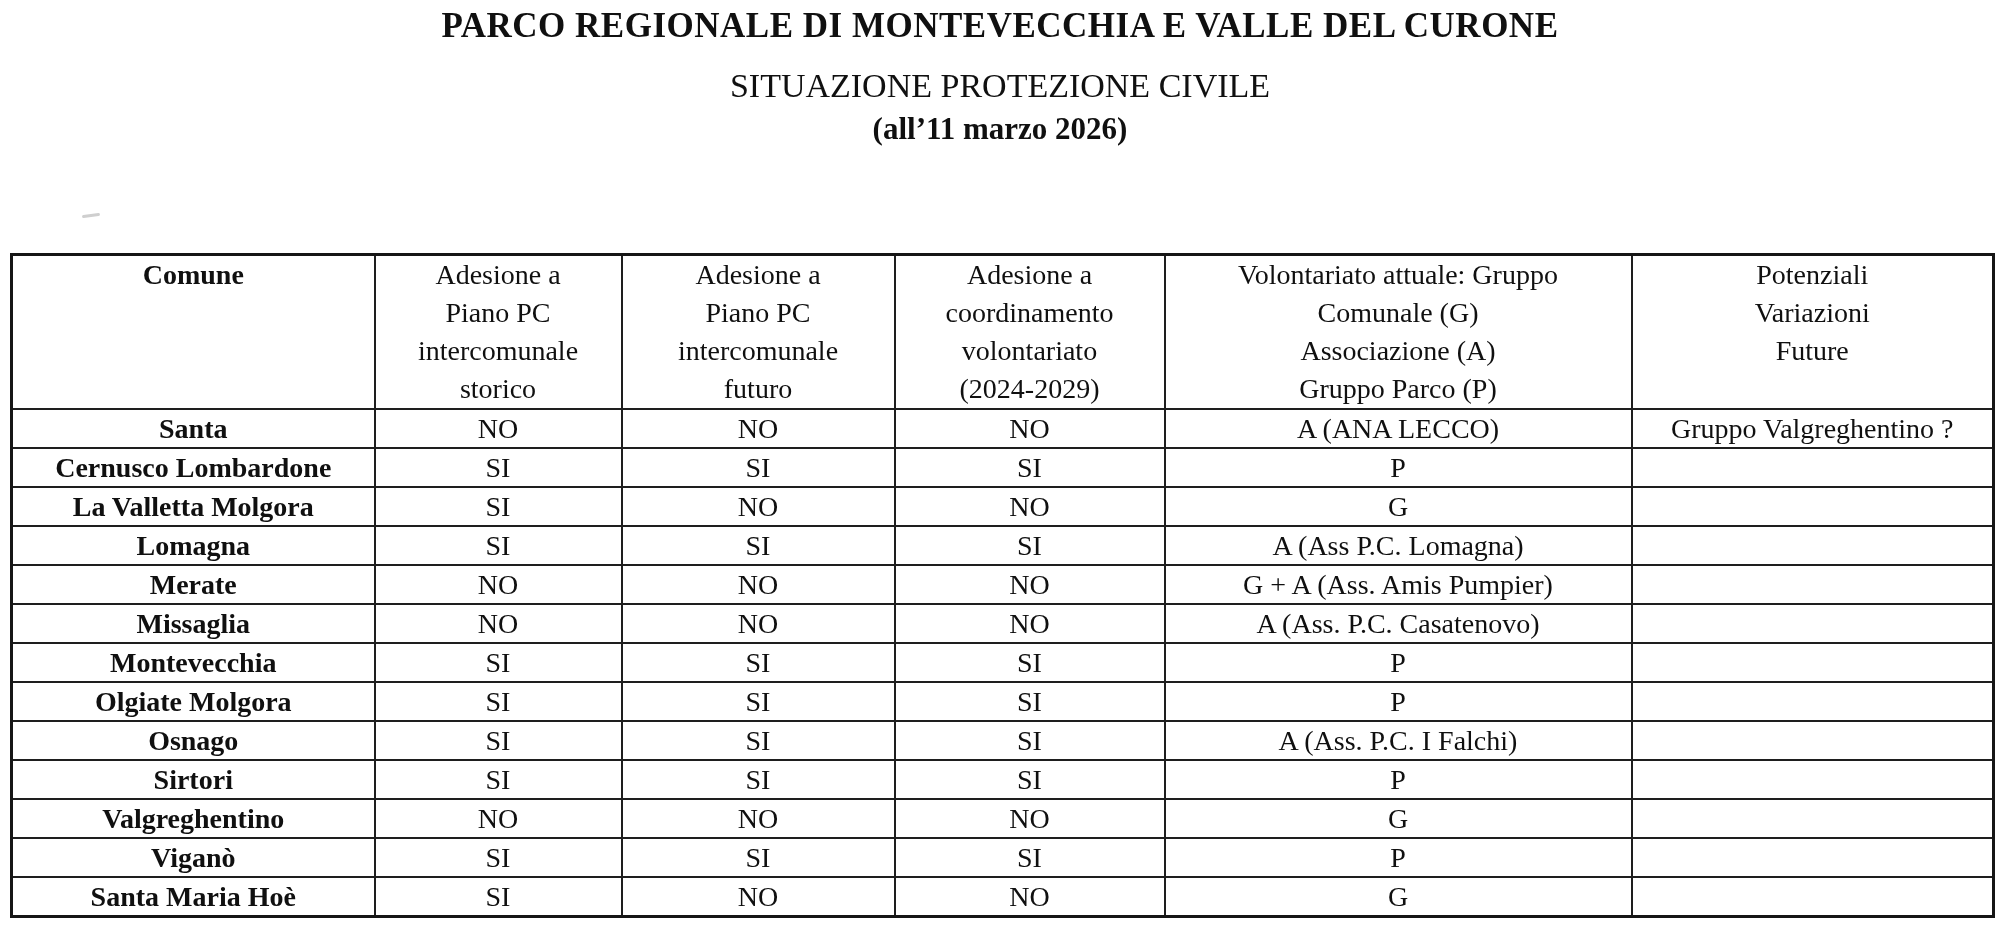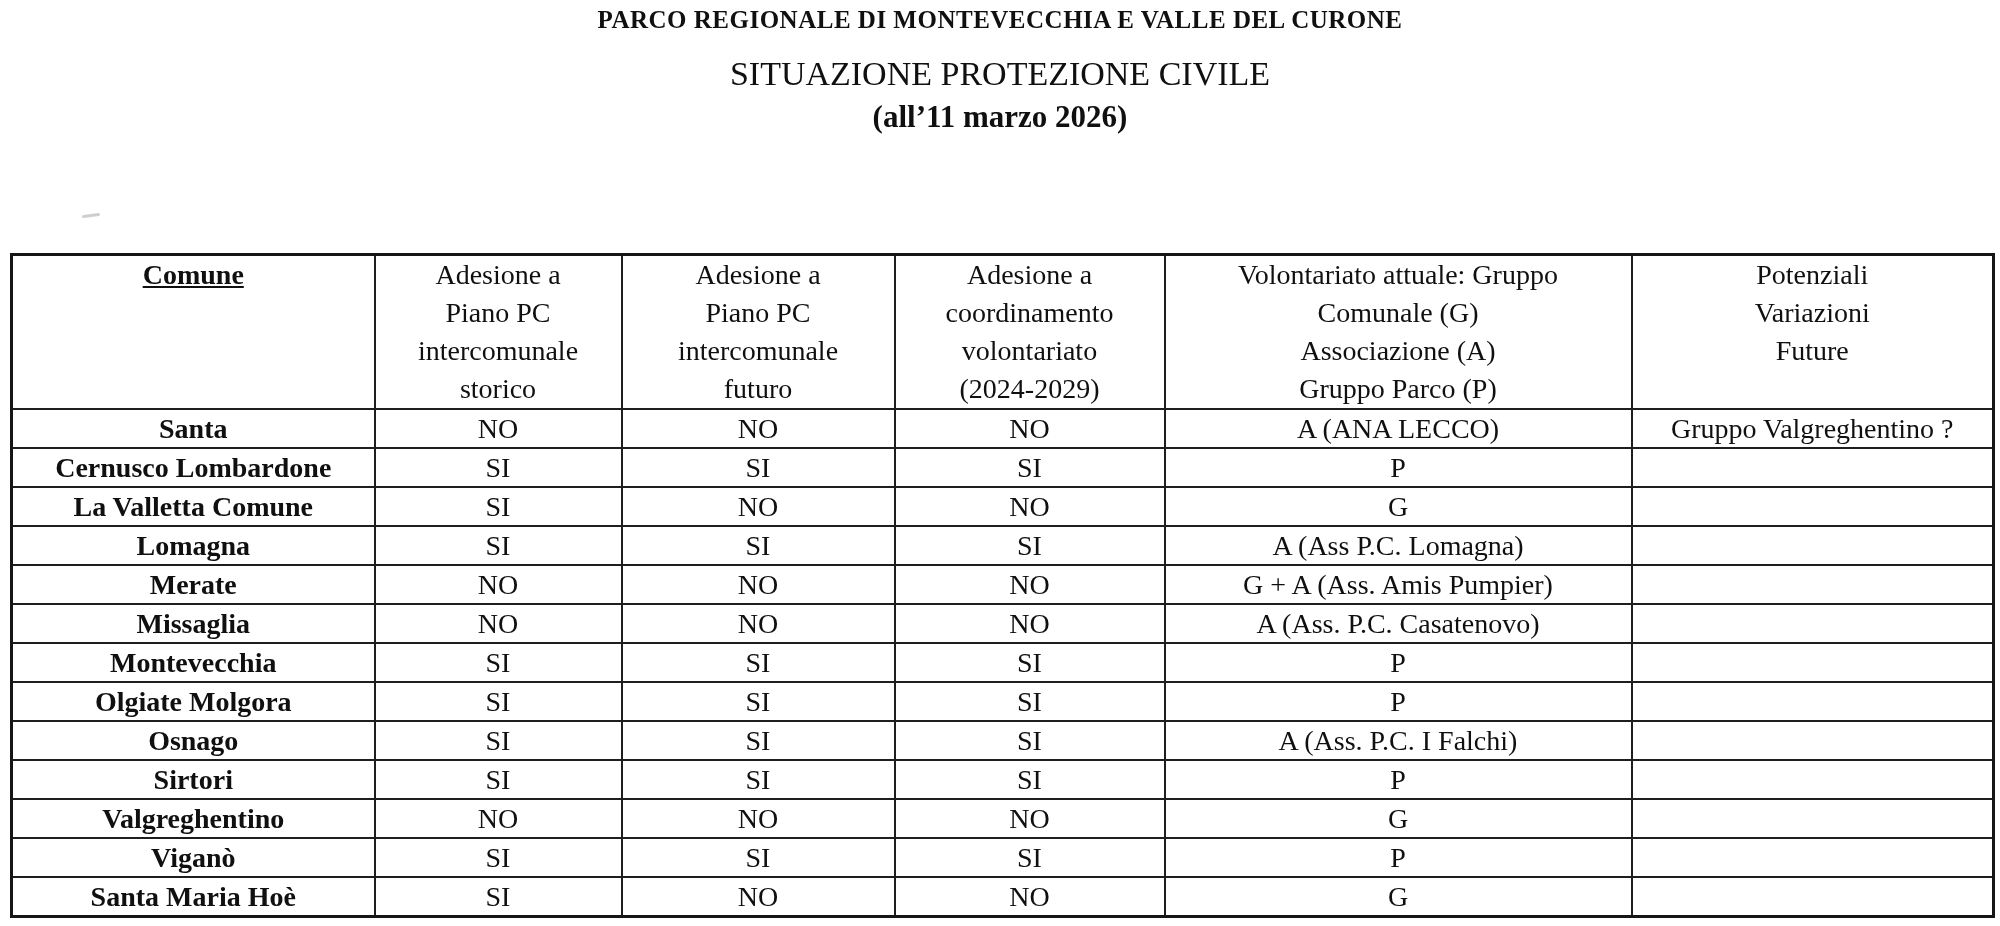--- a/index.html
+++ b/index.html
@@ -18,21 +18,21 @@
   }
   .titles {
     position: absolute;
     top: 0;
     left: 0;
     width: 2000px;
     text-align: center;
   }
   .title-line1 {
     margin-top: 6px;
-    font-size: 25px;
+    font-size: 35px;
     font-weight: bold;
     letter-spacing: 0.5px;
   }
   .title-line2 {
     margin-top: 21px;
     font-size: 34px;
     font-weight: normal;
   }
   .title-line3 {
     margin-top: 6px;
@@ -70,21 +70,20 @@
     vertical-align: top;
     font-weight: normal;
     font-size: 28px;
     line-height: 38px;
     padding-top: 2px;
     white-space: pre-line;
     border-bottom: 3px solid #161616;
   }
   thead th.h-comune {
     font-weight: bold;
-    text-decoration: underline;
   }
   tbody td {
     height: 37px;
     font-size: 28px;
     line-height: 1.05;
     vertical-align: middle;
   }
   tbody td.c-comune {
     font-weight: bold;
   }
@@ -146,21 +145,21 @@
   </tr>
         <tr>
     <td class="c-comune">Cernusco Lombardone</td>
     <td>SI</td>
     <td>SI</td>
     <td>SI</td>
     <td>P</td>
     <td></td>
   </tr>
         <tr>
-    <td class="c-comune">La Valletta Comune</td>
+    <td class="c-comune">La Valletta Molgora</td>
     <td>SI</td>
     <td>NO</td>
     <td>NO</td>
     <td>G</td>
     <td></td>
   </tr>
         <tr>
     <td class="c-comune">Lomagna</td>
     <td>SI</td>
     <td>SI</td>

